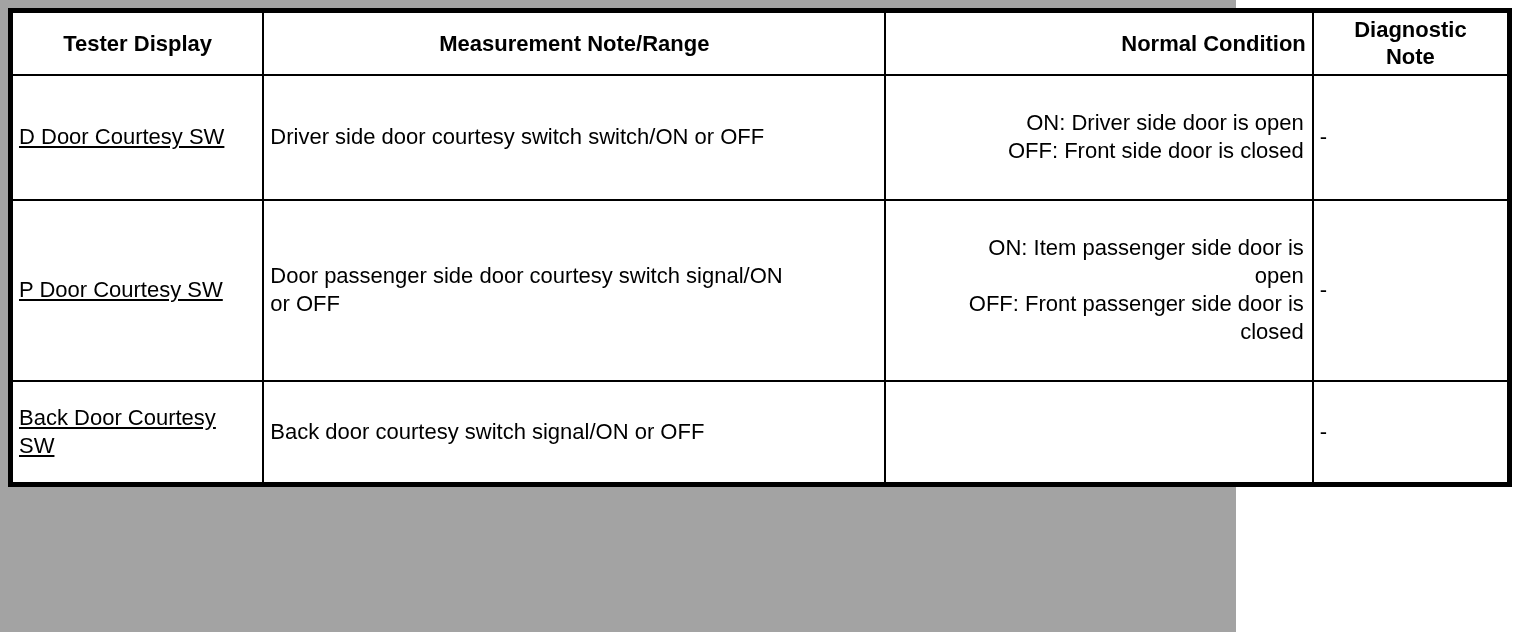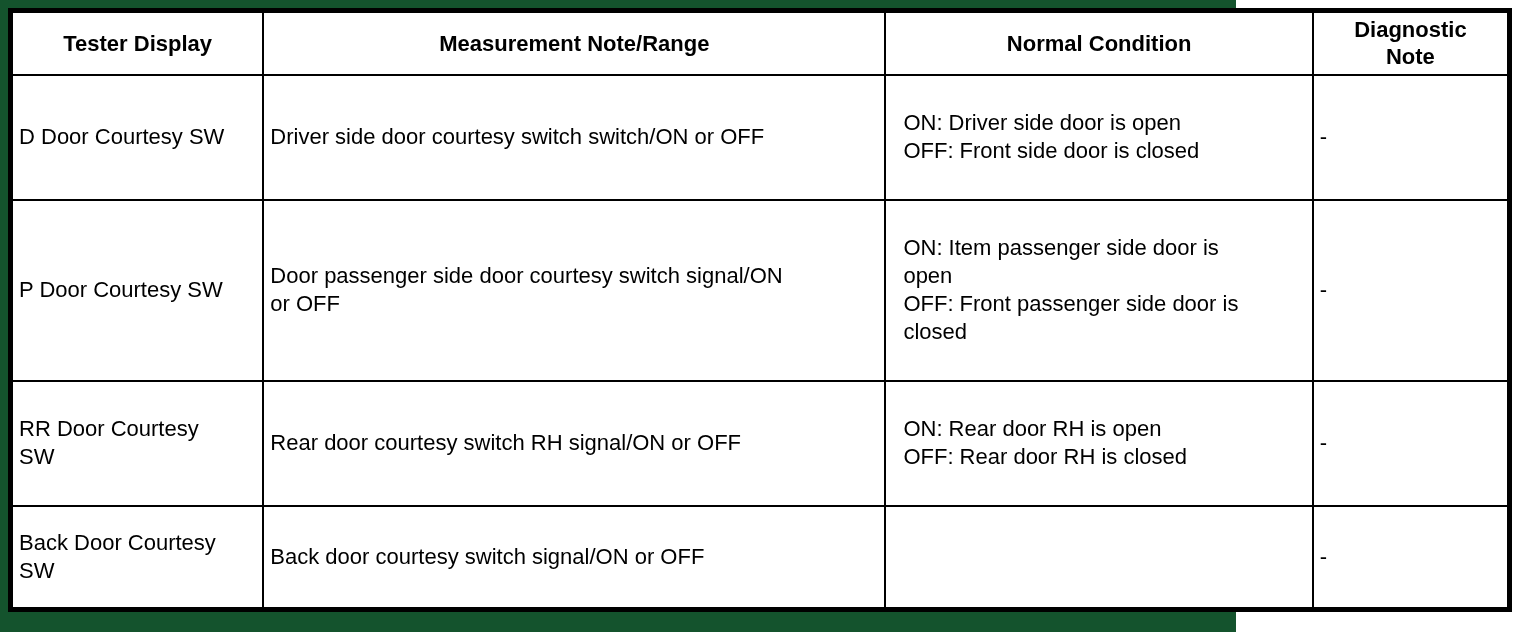--- a/index.html
+++ b/index.html
@@ -9,21 +9,21 @@
     width: 1520px;
     height: 632px;
     overflow: hidden;
     font-family: "Liberation Sans", sans-serif;
     color: #000000;
   }
   .page {
     position: relative;
     width: 1236px;
     height: 632px;
-    background: #14532d;
+    background: #a3a3a3;
   }
   table.diag {
     position: absolute;
     left: 8px;
     top: 8px;
     width: 1504px;
     border-collapse: collapse;
     table-layout: fixed;
     background: #ffffff;
   }
@@ -33,23 +33,23 @@
   table.diag {
     border: 5px solid #000000;
   }
   thead tr th {
     border-bottom-width: 4px;
   }
   col.c1 { width: 252px; }
   col.c2 { width: 620px; }
   col.c3 { width: 426px; }
   col.c4 { width: 196px; }
-  td.c1-cell { border-right-width: 2px; }
+  td.c1-cell { border-right-width: 2px; text-decoration: underline; }
   td.c2-cell, th.c2-head { border-right-width: 3px; }
-  td.c3-cell, th.c3-head { border-right-width: 4px; }
+  td.c3-cell, th.c3-head { border-right-width: 4px; text-align: right; }
   th {
     font-size: 22px;
     font-weight: bold;
     text-align: center;
     vertical-align: middle;
     line-height: 27px;
     white-space: pre-line;
     padding: 2px 6px;
   }
   td {
@@ -120,32 +120,20 @@
         <td class="c3-cell condition">
           <div class="cond-wrap">
             <div>ON: Item passenger side door is
 open</div>
             <div>OFF: Front passenger side door is
 closed</div>
           </div>
         </td>
         <td>-</td>
       </tr>
-      <tr class="r2">
-        <td class="c1-cell">RR Door Courtesy
-SW</td>
-        <td class="c2-cell">Rear door courtesy switch RH signal/ON or OFF</td>
-        <td class="c3-cell condition">
-          <div class="cond-wrap">
-            <div>ON: Rear door RH is open</div>
-            <div>OFF: Rear door RH is closed</div>
-          </div>
-        </td>
-        <td>-</td>
-      </tr>
       <tr class="r4">
         <td class="c1-cell">Back Door Courtesy
 SW</td>
         <td class="c2-cell">Back door courtesy switch signal/ON or OFF</td>
         <td class="c3-cell condition">
           
         </td>
         <td>-</td>
       </tr>
     </tbody>

